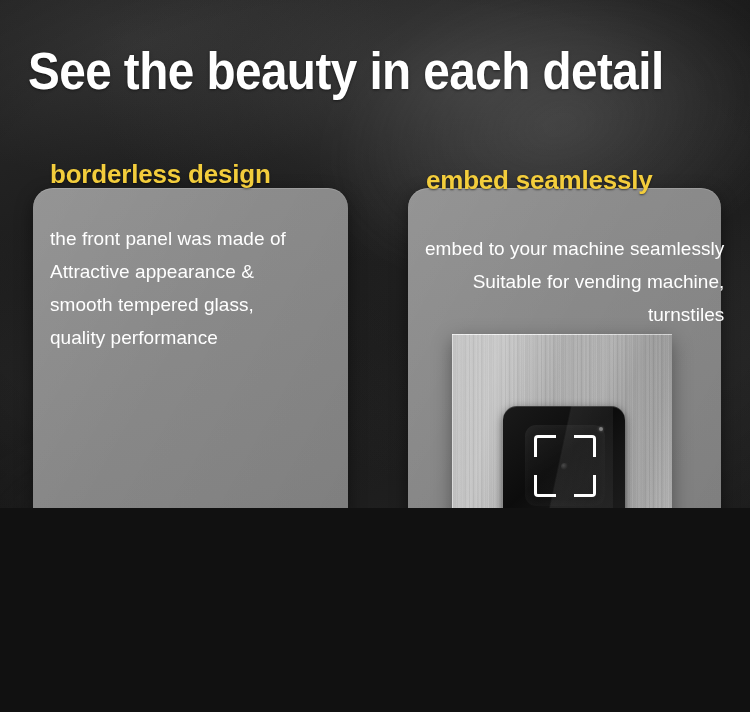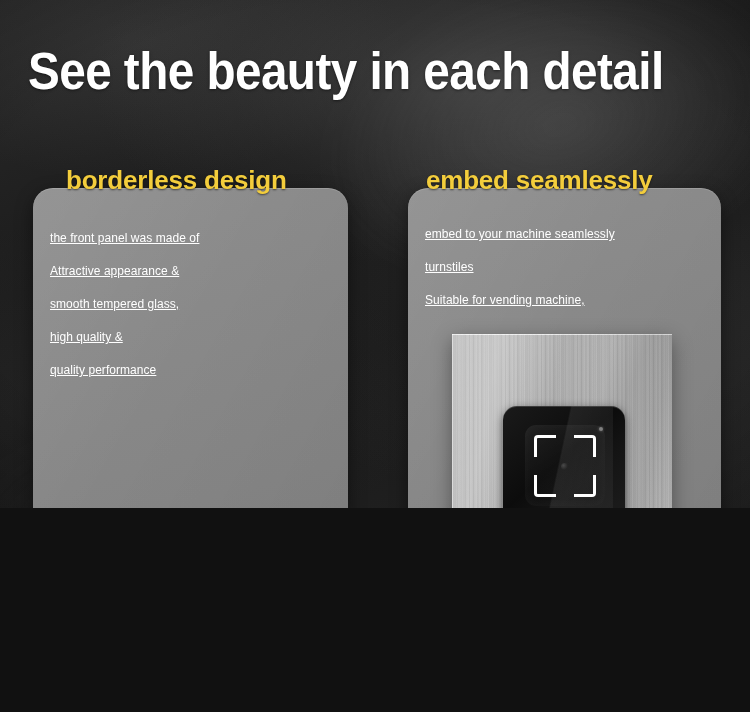--- a/index.html
+++ b/index.html
@@ -100,35 +100,34 @@
   .card-title {
     position: absolute;
     color: #f3cd3c;
     font-size: 26px;
     font-weight: 700;
     letter-spacing: -0.2px;
     line-height: 30px;
     white-space: nowrap;
     text-shadow: 0 1px 2px rgba(0,0,0,0.55);
   }
-  .title-left  { left: 50px;  top: 165px; margin-left: 16px; }
+  .title-left  { left: 50px;  top: 159px; }
   .title-right { left: 426px; top: 165px; }
 
   
   .card-body {
     position: absolute;
     color: #ffffff;
-    font-size: 12px;
+    font-size: 19px;
     line-height: 33px;
     letter-spacing: 0.05px;
     white-space: nowrap;
-    text-decoration: underline;
   }
   .body-left  { left: 50px;  top: 222px; }
-  .body-right { left: 425px; top: 218px; }
+  .body-right { left: 425px; top: 232px; text-align: right; }
   .card-body .line { display: block; }
 
   
   .panel-black-wrap {
     position: absolute;
     left: 68px;
     top: 400px;
     width: 236px;
     height: 220px;
     transform: rotate(-2.4deg);
@@ -333,21 +332,20 @@
       </div>
     </div>
   </div>
 
   <div class="card-title title-left">borderless design</div>
 
   <div class="card-body body-left">
     <span class="line">the front panel was made of</span>
     <span class="line">Attractive appearance &amp;</span>
     <span class="line">smooth tempered glass,</span>
-    <span class="line">high quality &amp;</span>
     <span class="line">quality performance</span>
   </div>
 
   <div class="card card-right">
     <div class="card-sheen"></div>
   </div>
 
   <div class="metal-plate">
     <div class="metal-brush-fine"></div>
     <div class="metal-sheen"></div>
@@ -363,17 +361,17 @@
       <span class="br br2"></span>
     </div>
     <div class="module-led"></div>
     <div class="module-gloss"></div>
   </div>
 
   <div class="card-title title-right">embed seamlessly</div>
 
   <div class="card-body body-right">
     <span class="line">embed to your machine seamlessly</span>
+    <span class="line">Suitable for vending machine,</span>
     <span class="line">turnstiles</span>
-    <span class="line">Suitable for vending machine,</span>
   </div>
 
 </div>
 
 </body></html>

